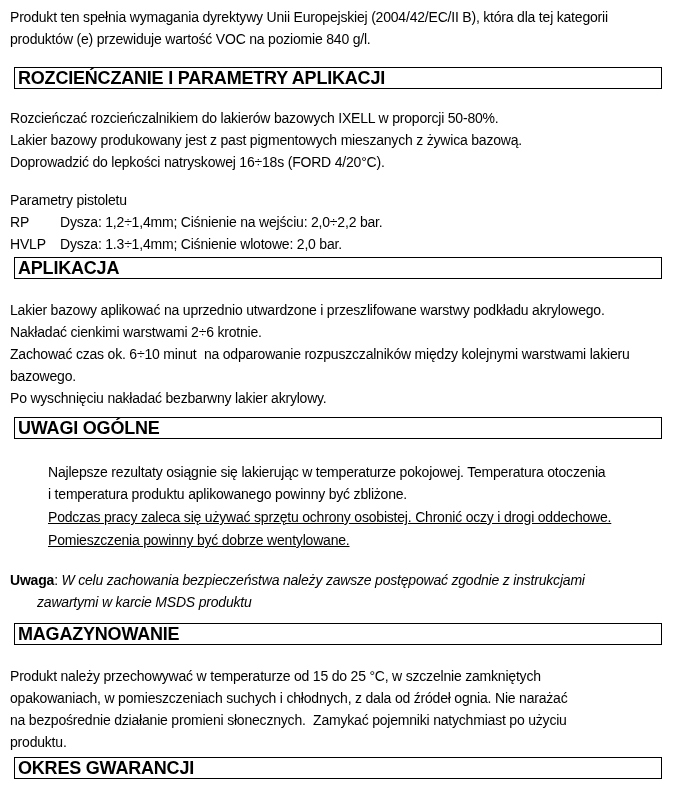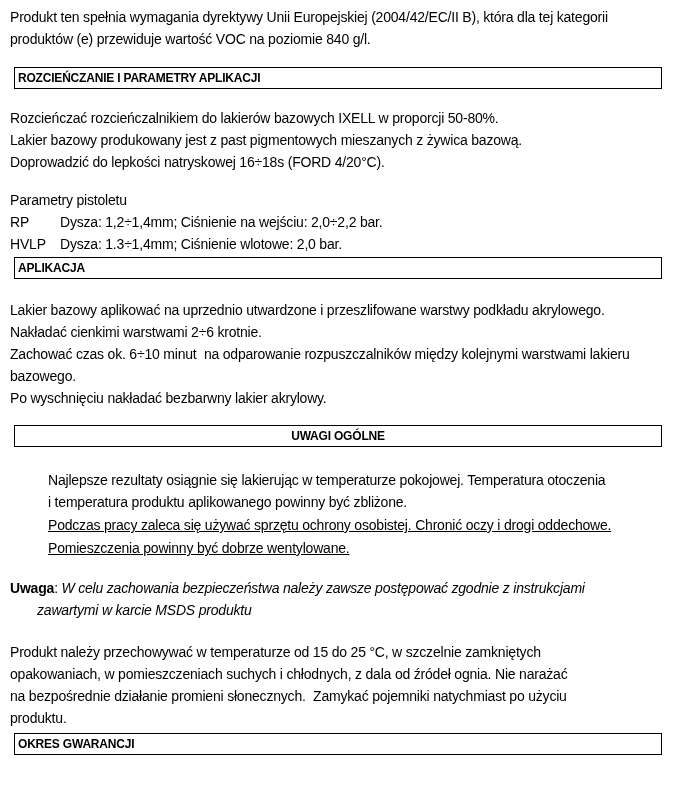--- a/index.html
+++ b/index.html
@@ -10,33 +10,33 @@
     font-size: 14px; line-height: 22px;
     letter-spacing: -0.2px;
     overflow: hidden;
   }
   .page { padding: 6px 0 0 10px; width: 676px; }
   .line { white-space: pre-wrap; }
   .section-header {
     box-sizing: border-box;
     width: 648px; margin-left: 4px;
     border: 1px solid #000;
-    font-weight: bold; font-size: 12px;
+    font-weight: bold; font-size: 18px;
     line-height: 20px; padding: 0 3px;
   }
   .para { margin: 0; }
   .intro { margin-top: 0; }
   .mt-box1 { margin-top: 17px; }
   .mt-p2 { margin-top: 18px; }
   .gun-heading { margin-top: 16px; }
   .gun-row { }
   .gun-label { display: inline-block; width: 50px; }
   .mt-box2 { margin-top: 2px; }
   .mt-p3 { margin-top: 20px; }
-  .mt-box3 { margin-top: 16px; text-align: center; }
+  .mt-box3 { margin-top: 8px; }
   .indent-block { margin-top: 22px; margin-left: 38px; }
   .indent-block .gap { margin-top: 1px; text-decoration: underline; }
   .note { margin-top: 18px; }
   .note .bold { font-weight: bold; }
   .note .italic { font-style: italic; }
   .note-line1 span { white-space: pre; }
   .note-line2 { margin-left: 27px; font-style: italic; }
   .mt-box4 { margin-top: 10px; }
   .mt-p4 { margin-top: 20px; }
   .mt-box5 { margin-top: 4px; }
@@ -93,20 +93,23 @@
     <div class="line gap">Pomieszczenia powinny być dobrze wentylowane.</div>
   </div>
 
   <div class="note">
     <div class="note-line1">
       <span class="bold">Uwaga</span><span>: </span><span class="italic">W celu zachowania bezpieczeństwa należy zawsze postępować zgodnie z instrukcjami</span>
     </div>
     <div class="note-line2">zawartymi w karcie MSDS produktu</div>
   </div>
 
+  <div class="section-header mt-box4">
+    <span>MAGAZYNOWANIE</span>
+  </div>
 
   <div class="para mt-p4">
     <div class="line">Produkt należy przechowywać w temperaturze od 15 do 25 °C, w szczelnie zamkniętych</div>
     <div class="line">opakowaniach, w pomieszczeniach suchych i chłodnych, z dala od źródeł ognia. Nie narażać</div>
     <div class="line">na bezpośrednie działanie promieni słonecznych.  Zamykać pojemniki natychmiast po użyciu</div>
     <div class="line">produktu.</div>
   </div>
 
   <div class="section-header mt-box5">
     <span>OKRES GWARANCJI</span>

